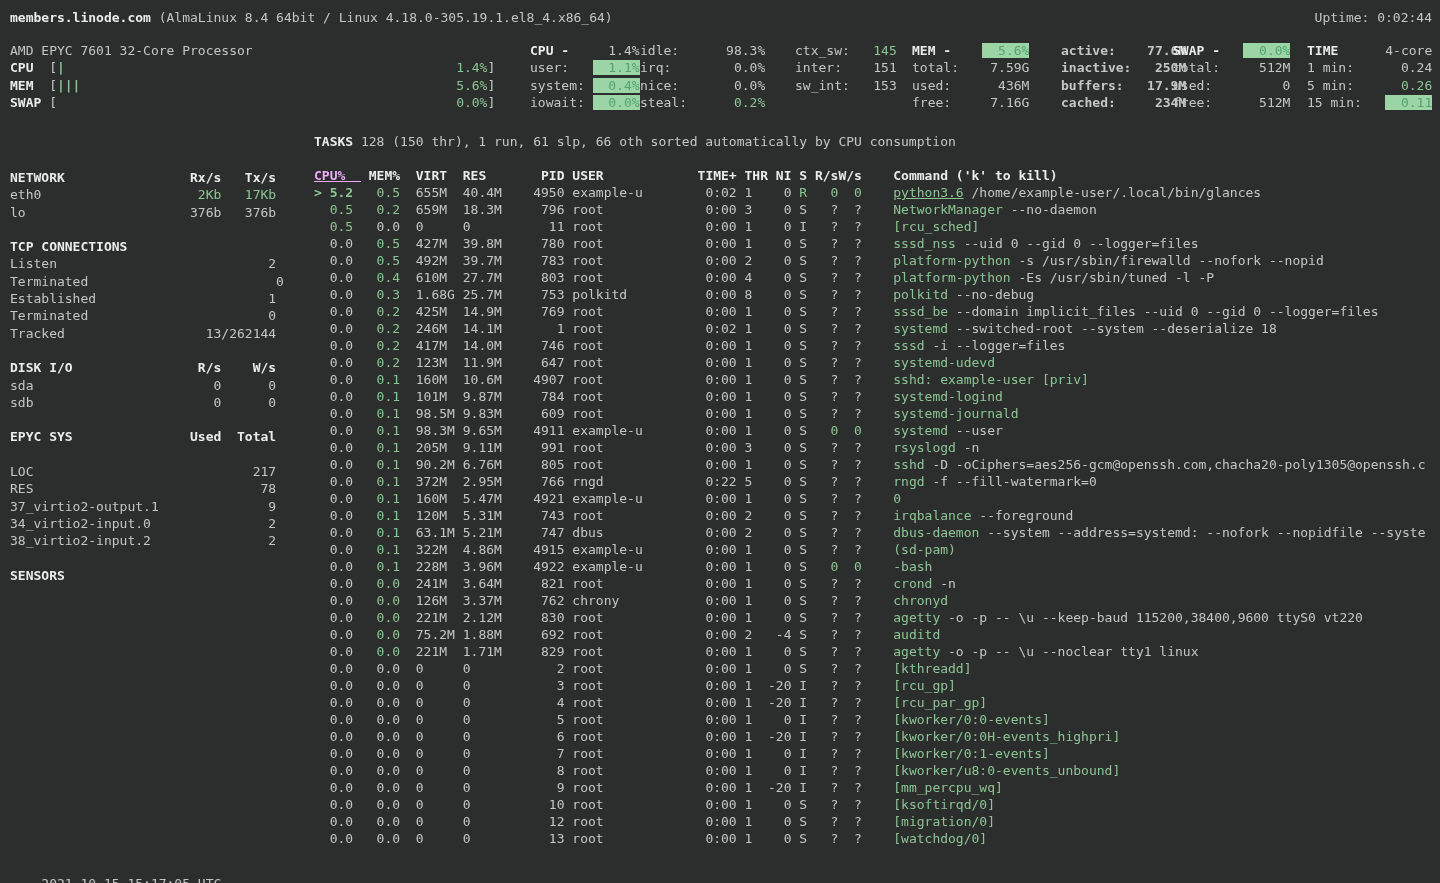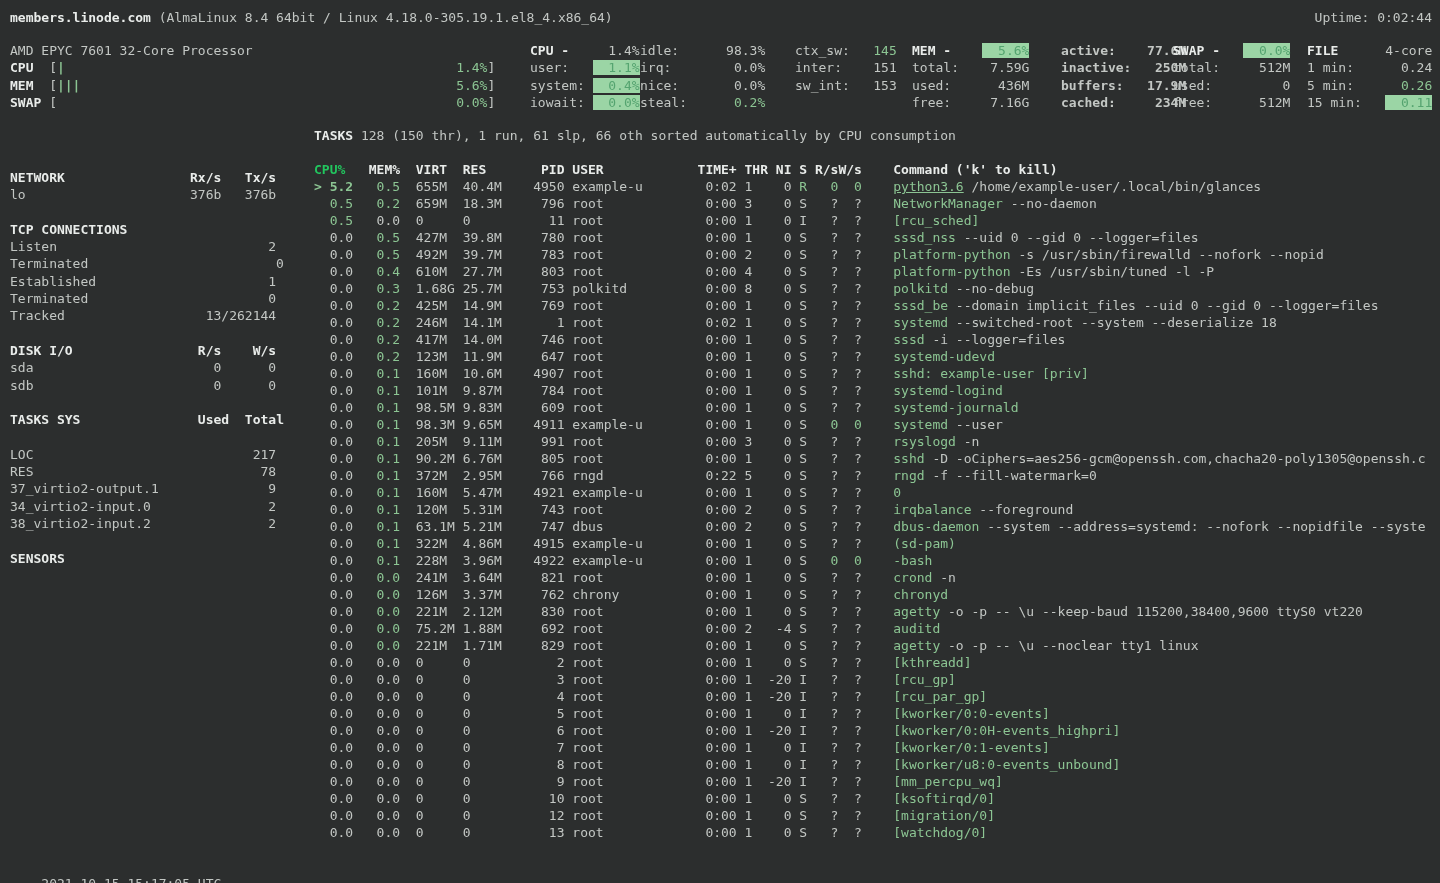--- a/index.html
+++ b/index.html
@@ -10,26 +10,26 @@
     font-size:13px;color:#c3c7c4;
   }
   #screen{position:relative;width:1440px;height:722px;background:#2c2e2e;}
   .line{white-space:pre;height:17.3px;line-height:17.3px;}
   .pline{white-space:pre;height:17px;line-height:17px;}
   .b{font-weight:bold;color:#e9ecea;}
   .g{color:#8cc593;}
   .gb{color:#8cc593;font-weight:bold;}
   .hl{background:#9bd5a5;color:#55a470;}
   .u{text-decoration:underline;}
-  .ub{font-weight:bold;color:#22c55e;}
+  .ub{text-decoration:underline;font-weight:bold;color:#f0abfc;}
   #topbar{position:absolute;left:10px;top:9px;width:1422px;display:flex;justify-content:space-between;}
   #cpu-block{position:absolute;left:10px;top:42px;}
   .sumgroup{position:absolute;top:42px;text-align:center;}
   #sidebar{position:absolute;left:10px;top:127px;width:300px;margin-top:42px;}
-  #procpanel{position:absolute;left:314px;top:127px;width:1126px;overflow:hidden;}
+  #procpanel{position:absolute;left:314px;top:133px;width:1126px;overflow:hidden;}
   #footer{position:absolute;left:10px;top:858px;}
 </style>
 </head>
 <body>
 
 <div id="screen">
   <div id="topbar" class="line">
     <span><span class="b">members.linode.com</span><span> (AlmaLinux 8.4 64bit / Linux 4.18.0-305.19.1.el8_4.x86_64)</span></span>
     <span>Uptime: 0:02:44</span>
   </div>
@@ -70,43 +70,44 @@
         <div class="line"><span>buffers:  </span><span> 17.9M</span></div>
         <div class="line"><span>cached:   </span><span>  234M</span></div>
       </div>
       <div class="sumgroup" style="left: 1173px;">
         <div class="line"><span class="b">SWAP -  </span><span> </span><span class="hl">  0.0%</span></div>
         <div class="line"><span>total:  </span><span>   512M</span></div>
         <div class="line"><span>used:   </span><span>      0</span></div>
         <div class="line"><span>free:   </span><span>   512M</span></div>
       </div>
       <div class="sumgroup" style="left: 1307px;">
-        <div class="line"><span class="b">FILE    </span><span>  4-core</span></div>
+        <div class="line"><span class="b">TIME    </span><span>  4-core</span></div>
         <div class="line"><span>1 min:  </span><span>    0.24</span></div>
         <div class="line"><span>5 min:  </span><span class="g">    0.26</span></div>
         <div class="line"><span>15 min: </span><span>  </span><span class="hl">  0.11</span></div>
       </div>
     </div>
 
   <div id="sidebar">
       <div class="line"><span class="b">NETWORK             </span><span class="b">   Rx/s</span><span class="b">   Tx/s</span></div>
+      <div class="line"><span>eth0                </span><span class="g">    2Kb</span><span class="g">   17Kb</span></div>
       <div class="line"><span>lo                  </span><span>   376b</span><span>   376b</span></div>
       <div class="line"></div>
       <div class="line"><span class="b">TCP CONNECTIONS     </span></div>
       <div class="line"><span>Listen              </span><span>             2</span></div>
       <div class="line"><span>Terminated           </span><span>             0</span></div>
       <div class="line"><span>Established         </span><span>             1</span></div>
       <div class="line"><span>Terminated          </span><span>             0</span></div>
       <div class="line"><span>Tracked             </span><span>     13/262144</span></div>
       <div class="line"></div>
       <div class="line"><span class="b">DISK I/O            </span><span class="b">    R/s</span><span class="b">    W/s</span></div>
       <div class="line"><span>sda                 </span><span>      0</span><span>      0</span></div>
       <div class="line"><span>sdb                 </span><span>      0</span><span>      0</span></div>
       <div class="line"></div>
-      <div class="line"><span class="b">TASKS SYS            </span><span class="b">   Used</span><span class="b">  Total</span></div>
+      <div class="line"><span class="b">EPYC SYS            </span><span class="b">   Used</span><span class="b">  Total</span></div>
       <div class="line"></div>
       <div class="line"><span>LOC                 </span><span>           217</span></div>
       <div class="line"><span>RES                 </span><span>            78</span></div>
       <div class="line"><span>37_virtio2-output.1 </span><span>             9</span></div>
       <div class="line"><span>34_virtio2-input.0  </span><span>             2</span></div>
       <div class="line"><span>38_virtio2-input.2  </span><span>             2</span></div>
       <div class="line"></div>
       <div class="line"><span class="b">SENSORS             </span></div>
     </div>
   <div id="procpanel">

